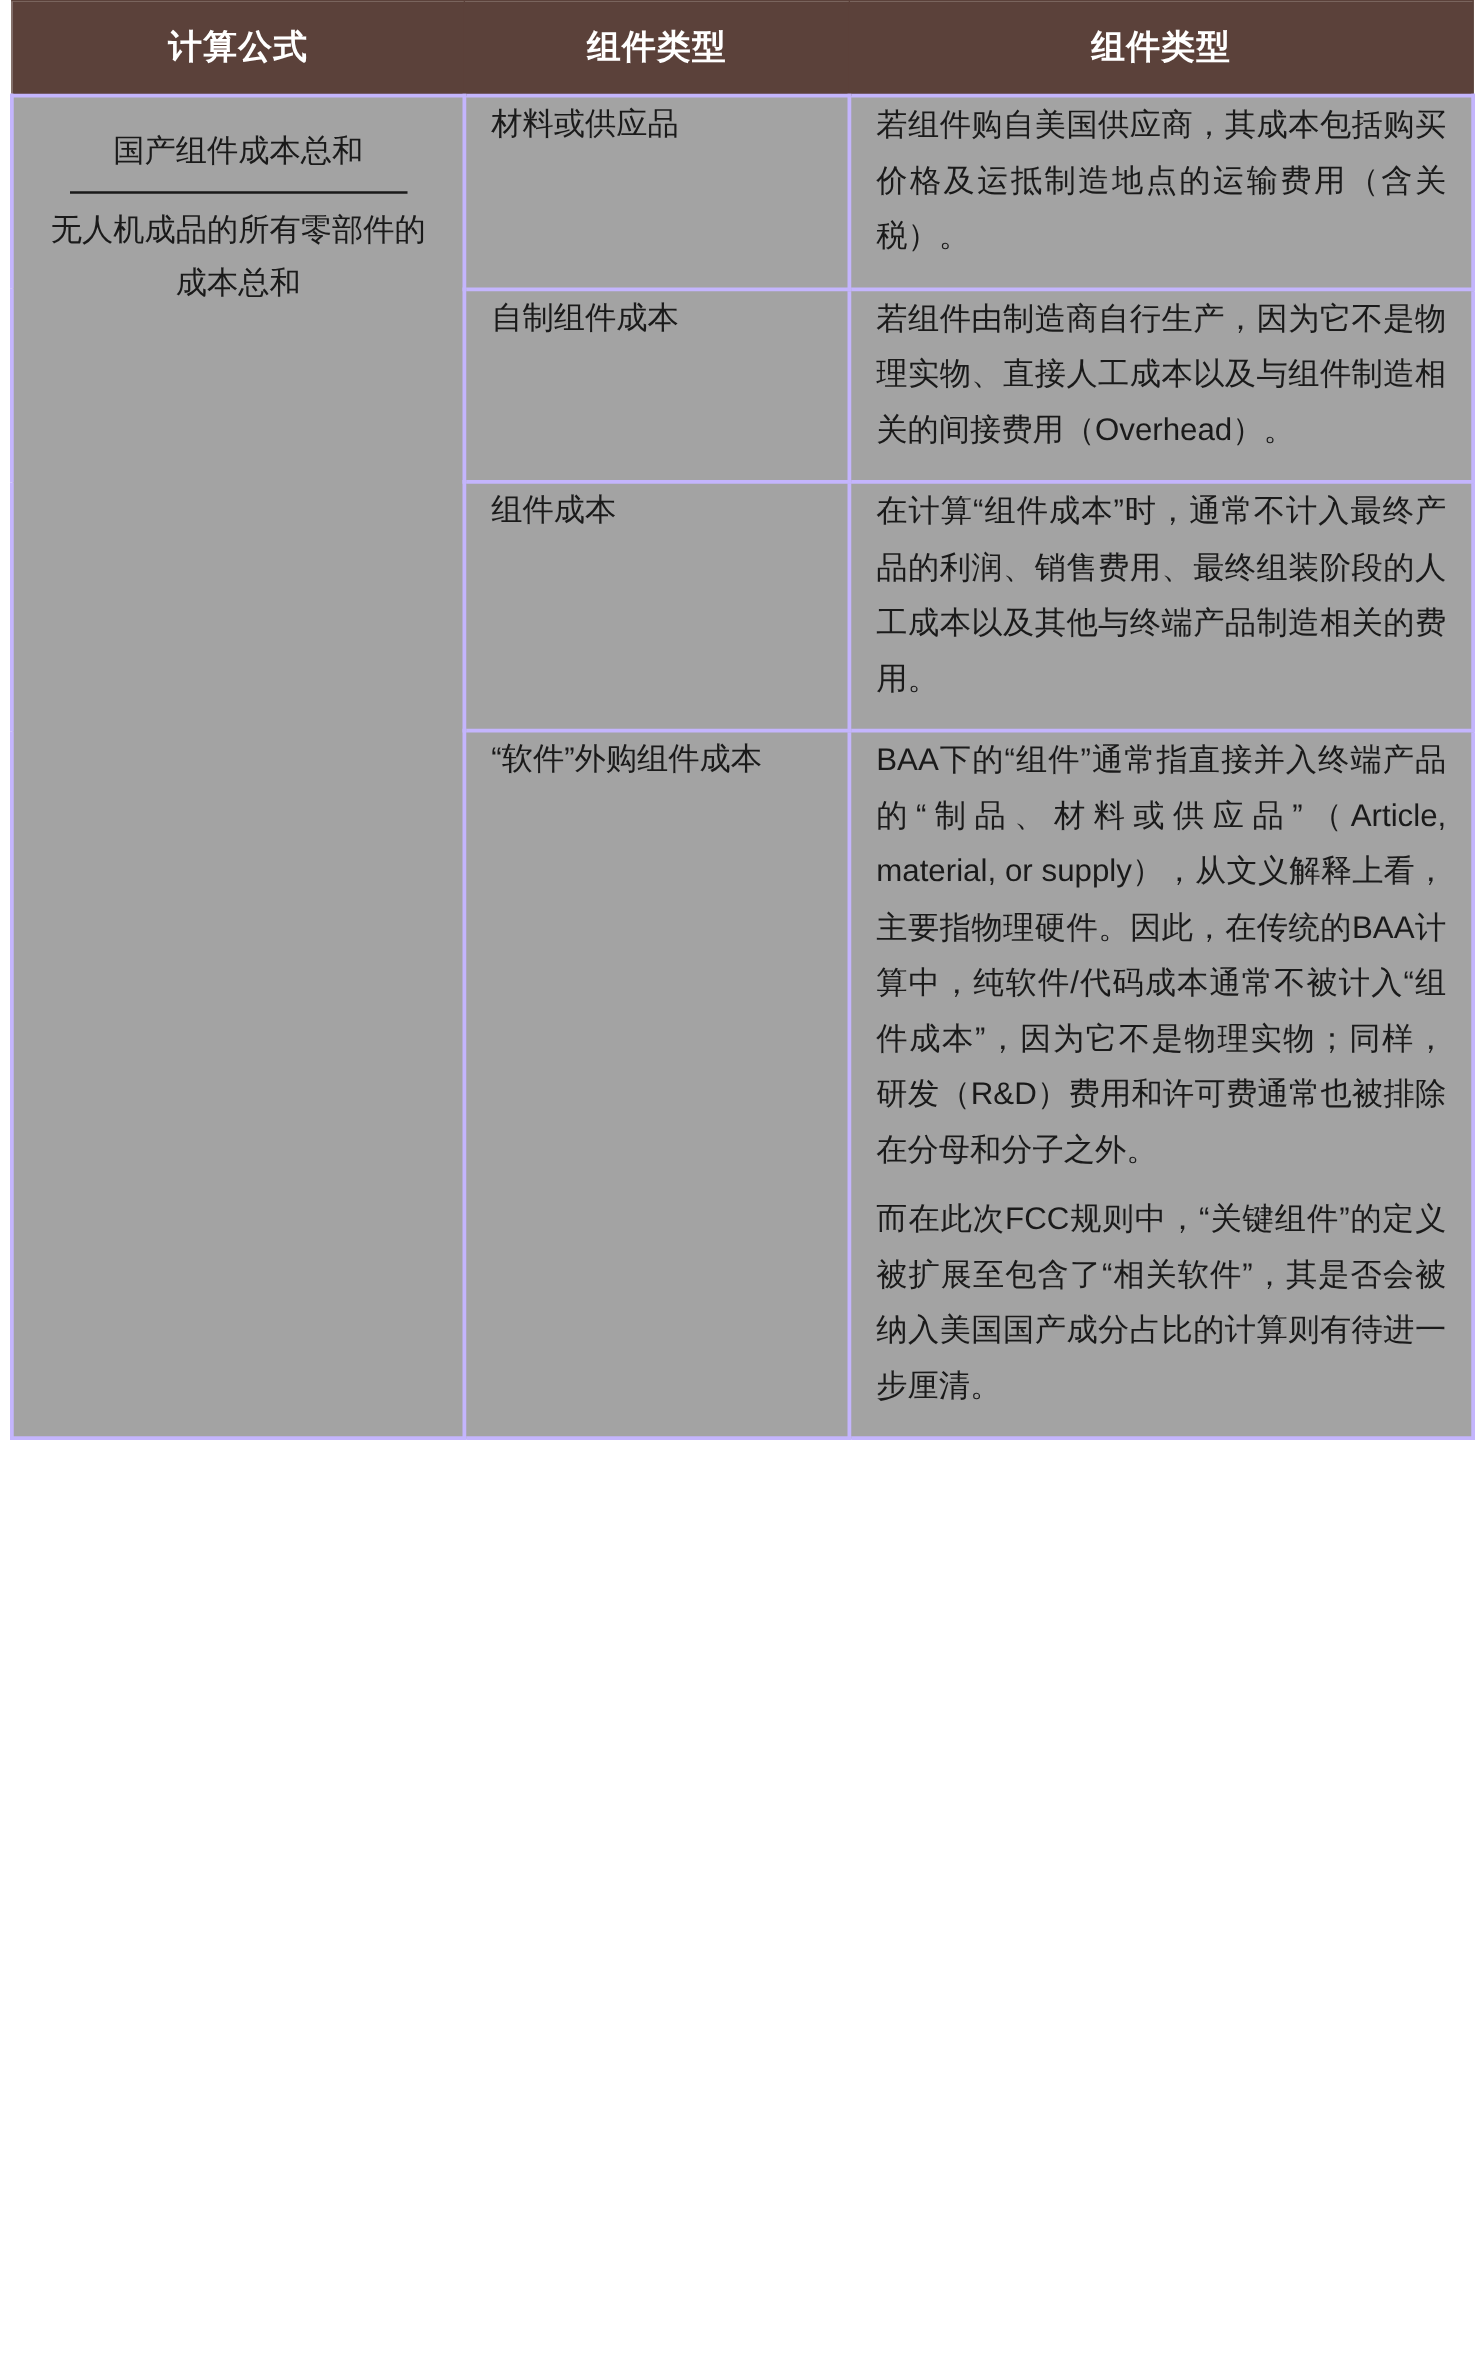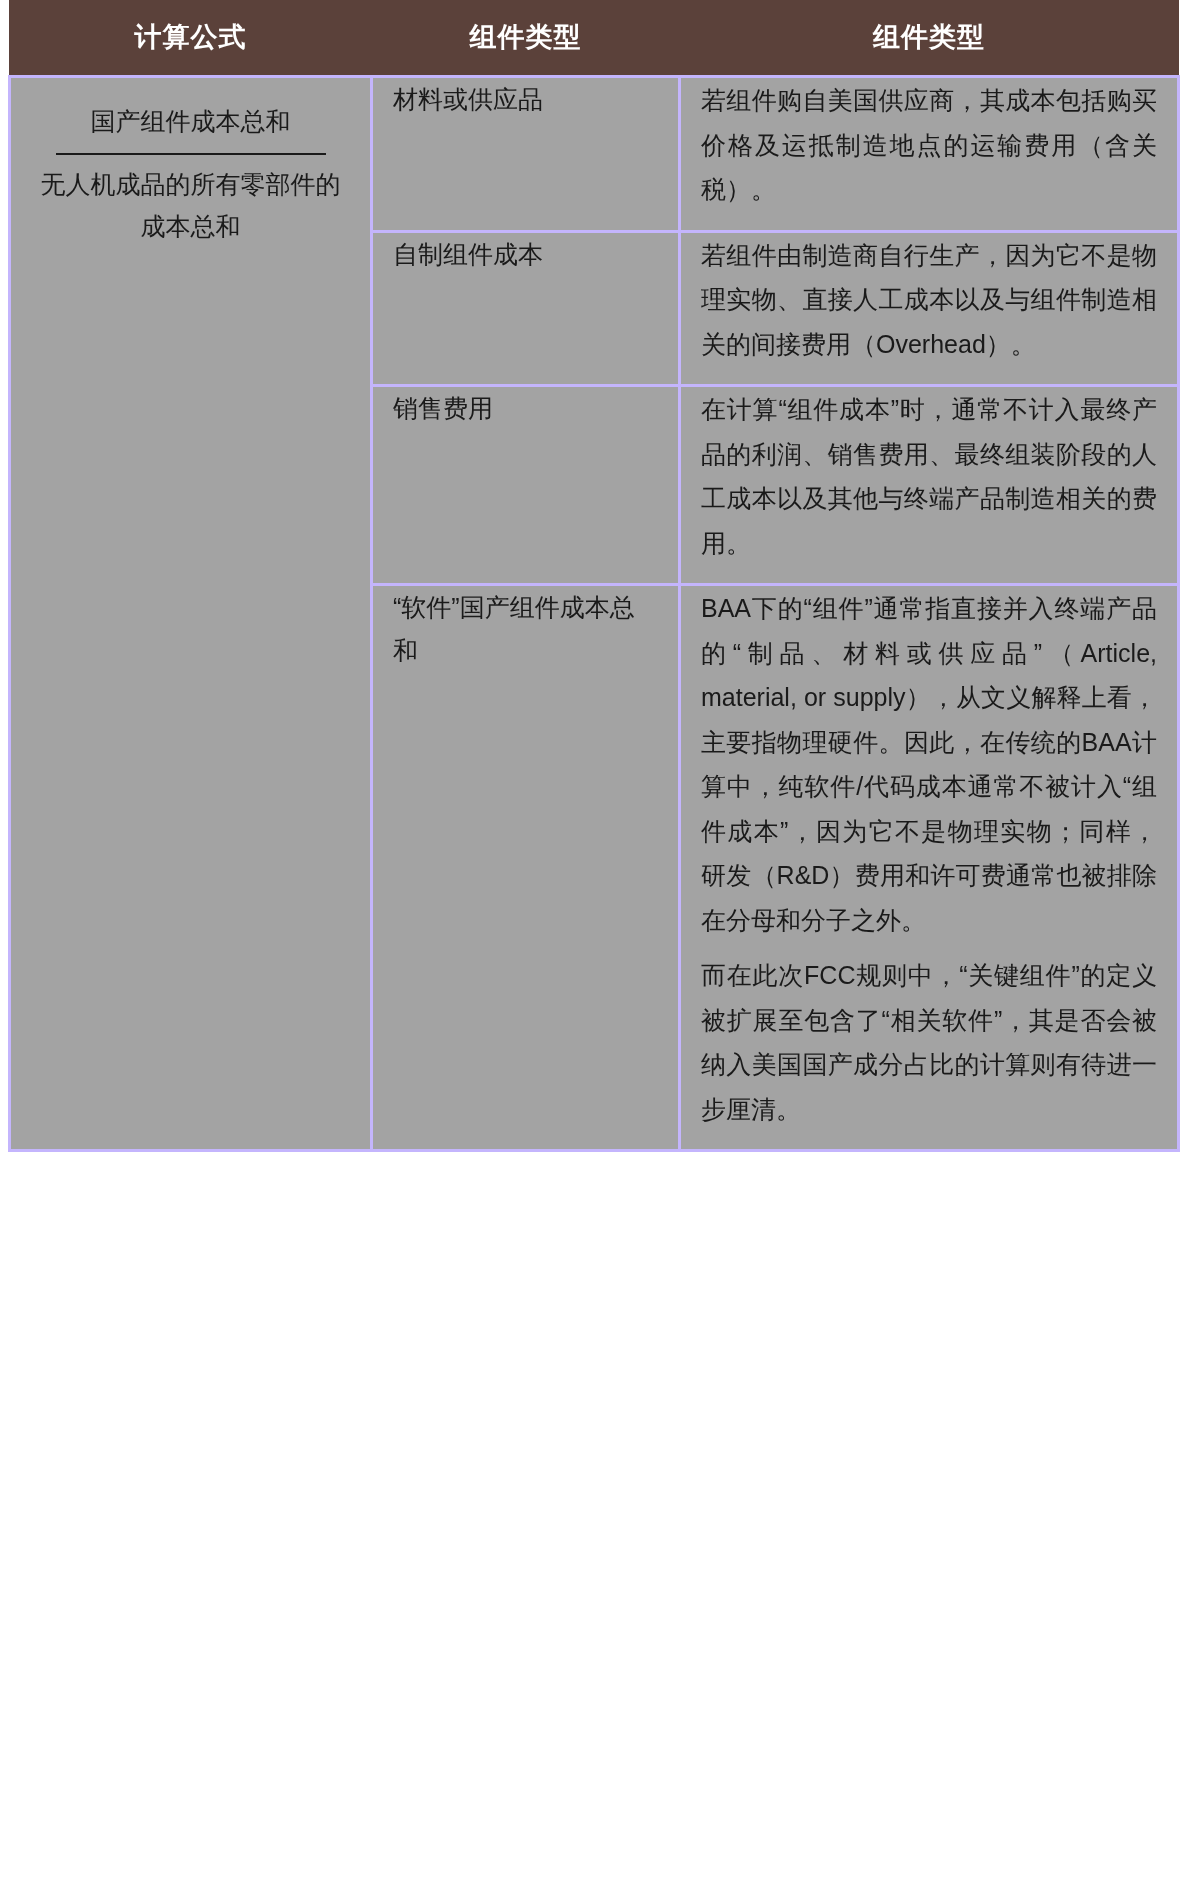--- a/index.html
+++ b/index.html
@@ -116,25 +116,25 @@
           </span>
         </td>
         <td class="type-cell">材料或供应品</td>
         <td class="req-cell">若组件购自美国供应商，其成本包括购买价格及运抵制造地点的运输费用（含关税）。</td>
       </tr>
       <tr>
         <td class="type-cell">自制组件成本</td>
         <td class="req-cell">若组件由制造商自行生产，因为它不是物理实物、直接人工成本以及与组件制造相关的间接费用（Overhead）。</td>
       </tr>
       <tr>
-        <td class="type-cell">销售费用</td>
+        <td class="type-cell">组件成本</td>
         <td class="req-cell">在计算“组件成本”时，通常不计入最终产品的利润、销售费用、最终组装阶段的人工成本以及其他与终端产品制造相关的费用。</td>
       </tr>
       <tr>
-        <td class="type-cell">“软件”国产组件成本总和</td>
+        <td class="type-cell">“软件”外购组件成本</td>
         <td class="req-cell">
           <p class="para">BAA下的“组件”通常指直接并入终端产品的“制品、材料或供应品”（Article, material, or supply），从文义解释上看，主要指物理硬件。因此，在传统的BAA计算中，纯软件/代码成本通常不被计入“组件成本”，因为它不是物理实物；同样，研发（R&amp;D）费用和许可费通常也被排除在分母和分子之外。</p>
           <p class="para">而在此次FCC规则中，“关键组件”的定义被扩展至包含了“相关软件”，其是否会被纳入美国国产成分占比的计算则有待进一步厘清。</p>
         </td>
       </tr>
     </tbody>
   </table>
 </div>
 
 </body></html>

